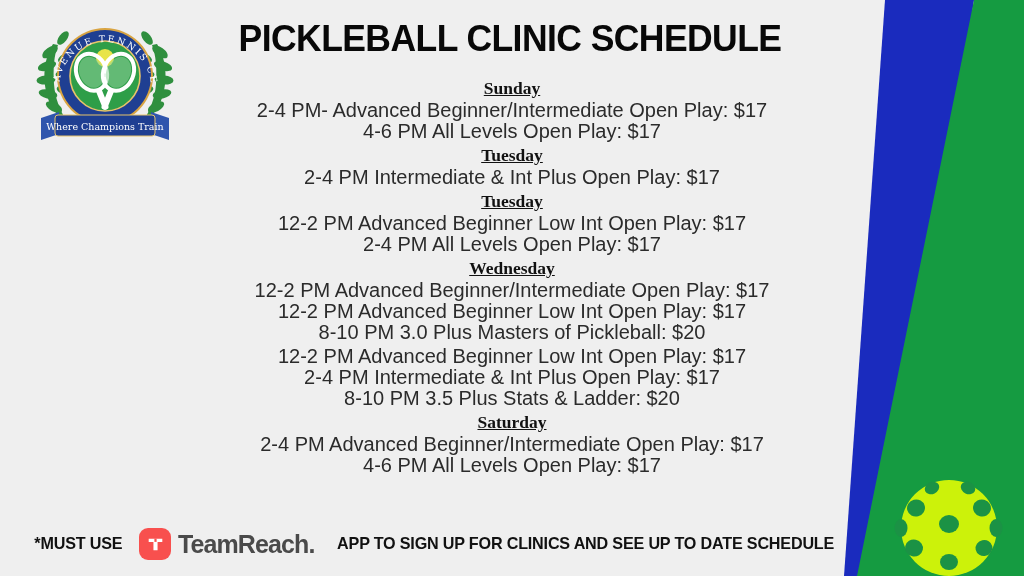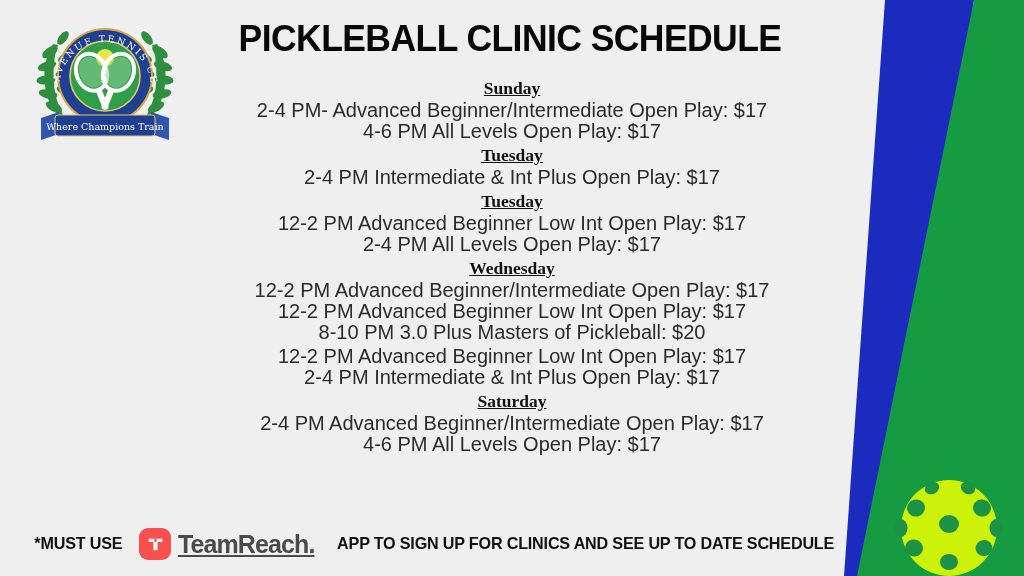--- a/index.html
+++ b/index.html
@@ -111,21 +111,20 @@
     align-items: center;
     justify-content: center;
     margin-right: 7px;
   }
   .tr-word {
     font-size: 25px;
     font-weight: bold;
     color: #4a4a4a;
     letter-spacing: -0.9px;
     font-family: "Liberation Sans", sans-serif;
-    text-decoration: underline;
   }
   .footer-post {
     font-size: 17px;
     font-weight: bold;
     letter-spacing: -0.2px;
     color: #111111;
     transform: scaleX(0.95);
   }
 </style>
 </head>
@@ -243,20 +242,21 @@
     <div class="day-block">
       <div class="day-name">Wednesday</div>
       <div class="session">12-2 PM Advanced Beginner/Intermediate Open Play: $17</div>
       <div class="session">12-2 PM Advanced Beginner Low Int Open Play: $17</div>
       <div class="session">8-10 PM 3.0 Plus Masters of Pickleball: $20</div>
     </div>
 
     <div class="day-block">
       <div class="session">12-2 PM Advanced Beginner Low Int Open Play: $17</div>
       <div class="session">2-4 PM Intermediate &amp; Int Plus Open Play: $17</div>
+      <div class="session">8-10 PM 3.5 Plus Stats &amp; Ladder: $20</div>
     </div>
 
     <div class="day-block">
       <div class="day-name">Saturday</div>
       <div class="session">2-4 PM Advanced Beginner/Intermediate Open Play: $17</div>
       <div class="session">4-6 PM All Levels Open Play: $17</div>
     </div>
 
   </div>
 

